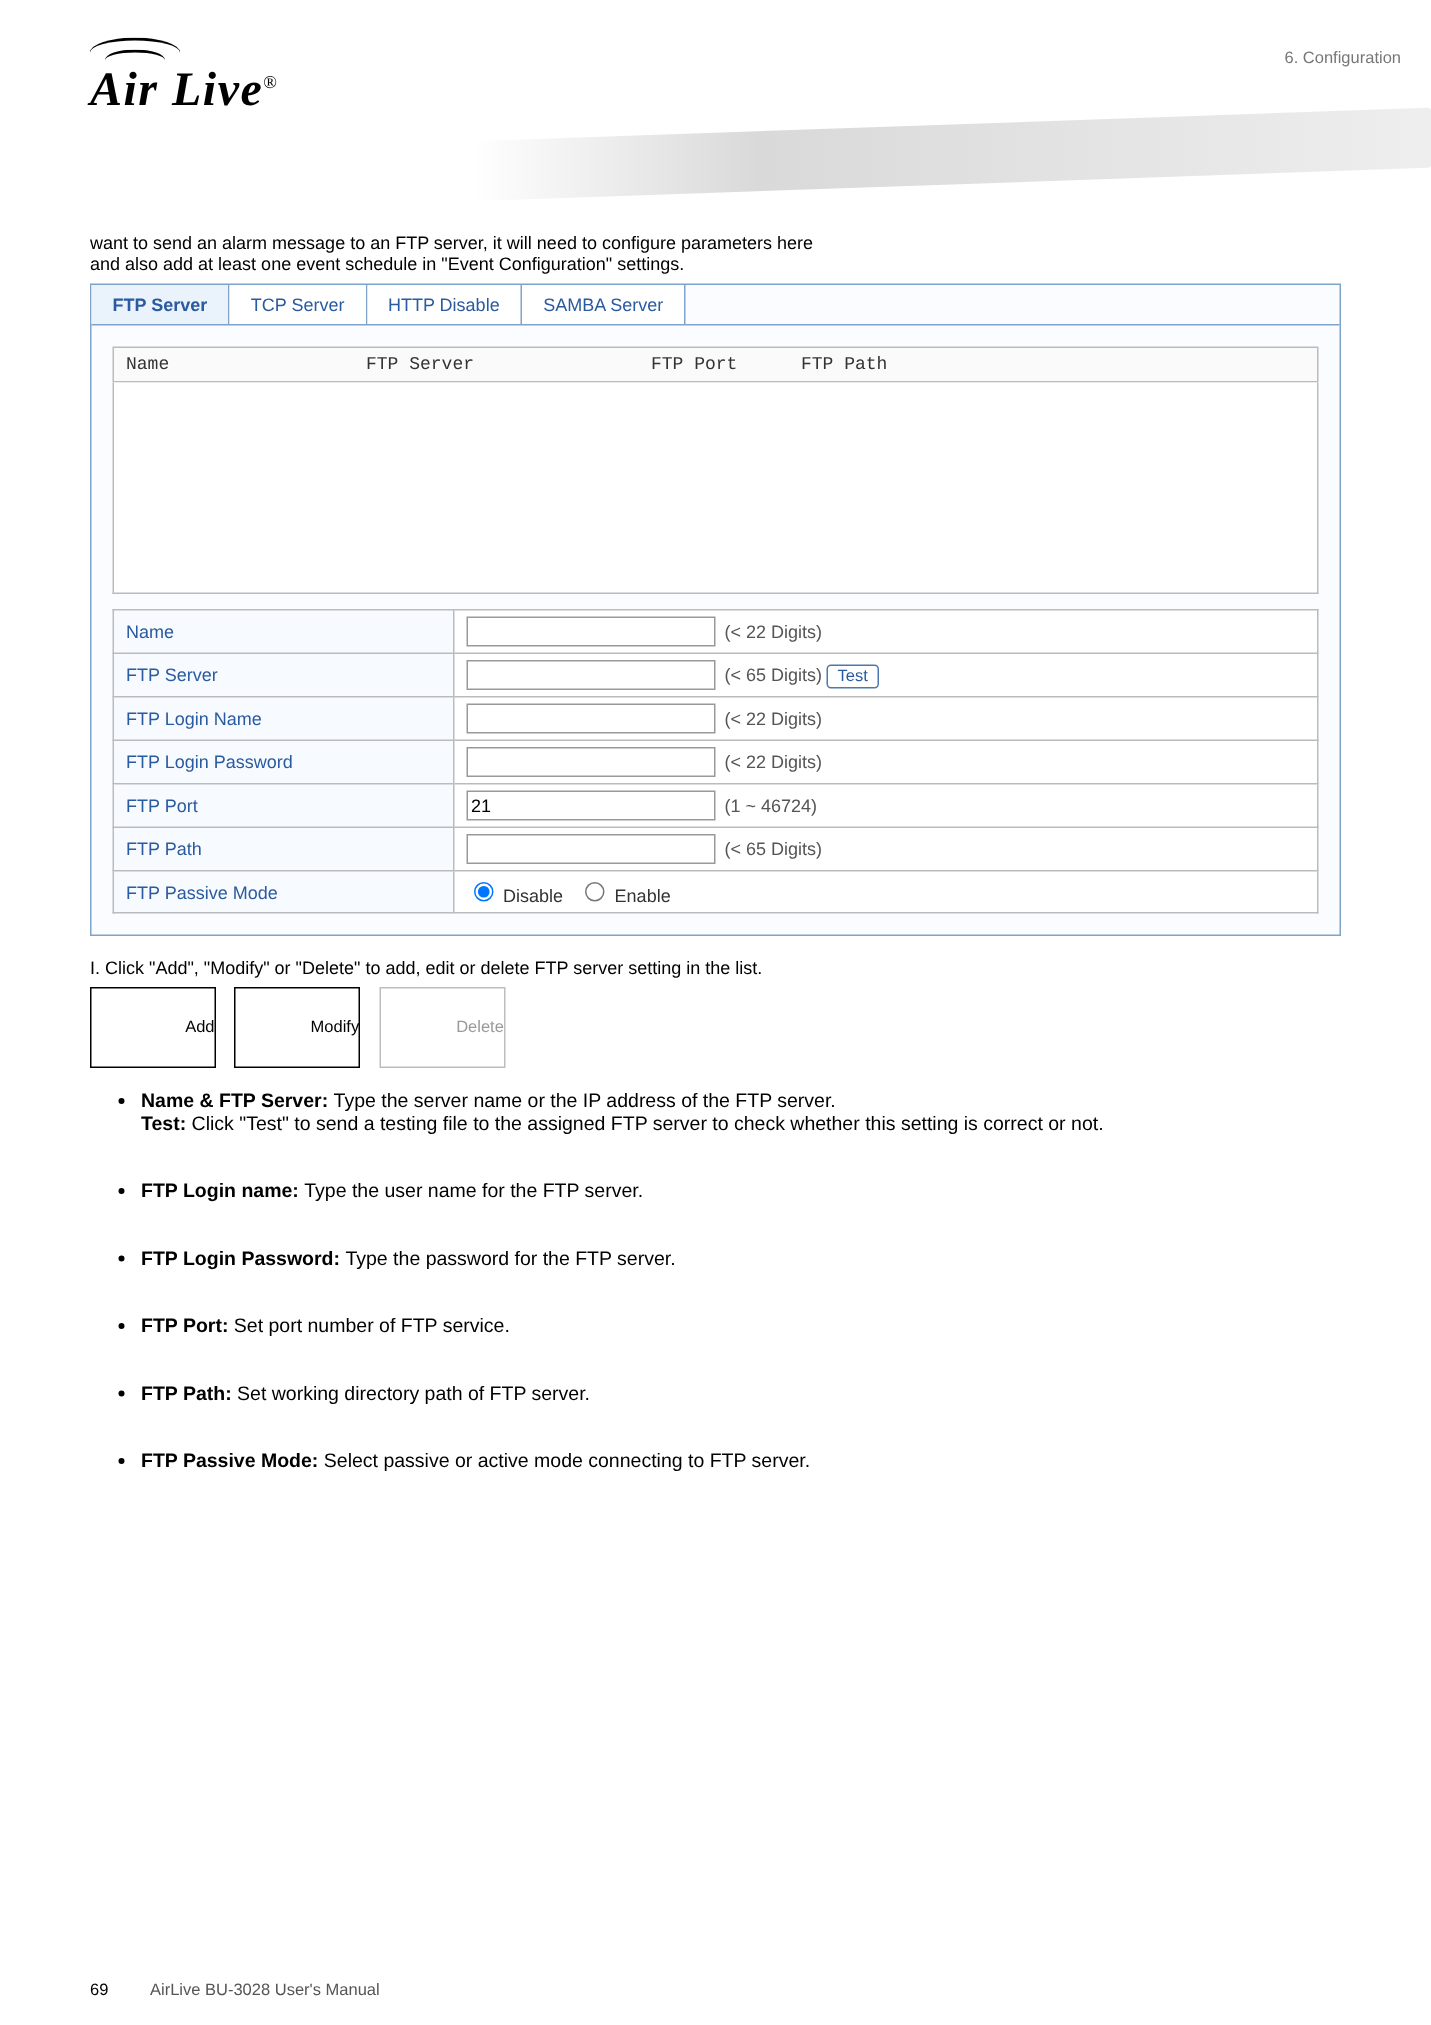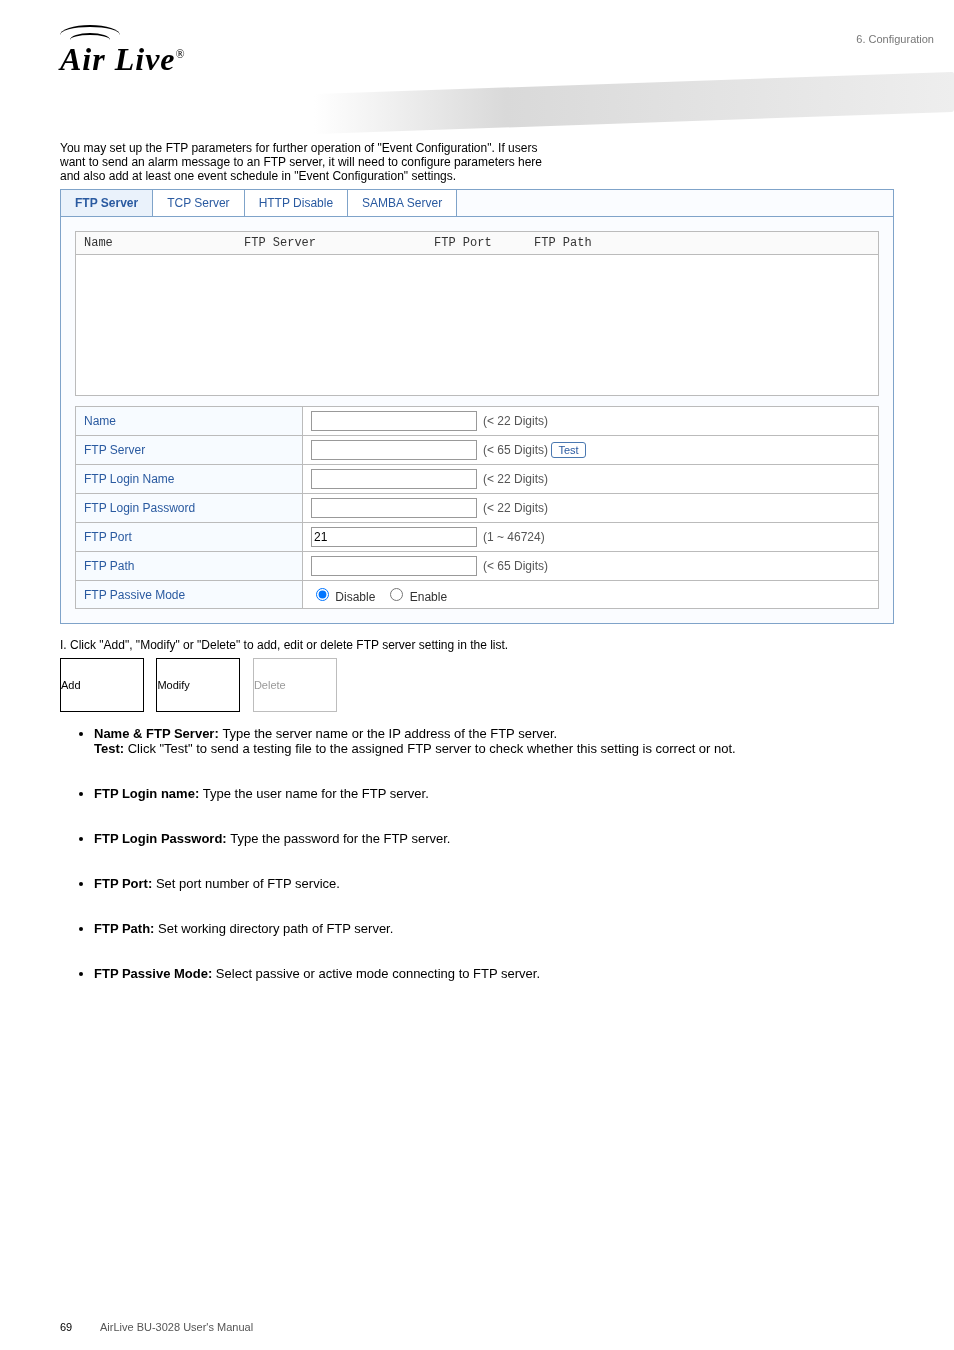--- a/index.html
+++ b/index.html
@@ -28,21 +28,21 @@
 .form-table{width:100%;border-collapse:collapse;margin-top:10px}
 .form-table td{border:1px solid #bbb;padding:4px 8px;font-size:12px;color:#2a5aa0}
 .form-table td.lbl{width:210px;background:#f7fbff}
 .form-table td.val{background:#fff;color:#333}
 .ftxt{width:160px;border:1px solid #999;height:18px;font-size:12px;padding:0 2px;margin-right:6px}
 .hint{color:#555;white-space:nowrap}
 .btn-test{border:1px solid #4a78b0;color:#2a5aa0;background:#fff;border-radius:3px;font-size:11px;padding:1px 6px;cursor:pointer}
 .radios{font-size:12px}
 .after-text{font-size:12px;margin:8px 0 4px}
 .btnrow{margin:6px 0 14px}
-.btn{display:inline-block;min-width:82px;text-align:left;border:1px solid #000;background:#fff;font-size:11px;padding:20px 0;margin-right:8px;cursor:pointer}
+.btn{display:inline-block;min-width:82px;text-align:right;border:1px solid #000;background:#fff;font-size:11px;padding:20px 0;margin-right:8px;cursor:pointer}
 .btn.disabled{color:#9a9a9a;border-color:#bdbdbd;cursor:default}
 ul.bullets{list-style:disc;padding-left:34px;margin:0}
 ul.bullets>li{font-size:13px;margin:14px 0 30px}
 .bold{font-weight:bold}
 .footer{position:absolute;bottom:30px;left:0;right:0;display:flex;font-size:11px;padding:0 60px}
 .footer .pn{width:40px}
 .footer .ft{flex:1;text-align:left;color:#555}
 </style>
 </head>
 <body>
@@ -52,21 +52,21 @@
     <div class="swoosh"></div>
     <div class="logo">
       <span class="arc"></span><span class="arc2"></span>
       <span class="logo-text"><span>Air Live</span><span class="logo-reg">®</span></span>
     </div>
     <div class="chapter">6. Configuration</div>
   </div>
 
   <div class="content">
     <div class="intro">
-      <span>You may set up the FTP parameters for further operation of "Event Configuration". If users</span><br>
+      <br>
       <span>want to send an alarm message to an FTP server, it will need to configure parameters here</span><br>
       <span>and also add at least one event schedule in "Event Configuration" settings.</span>
     </div>
 
     <div class="screenshot">
       <div class="tabs">
         <div class="tab active">FTP Server</div>
         <div class="tab">TCP Server</div>
         <div class="tab">HTTP Disable</div>
         <div class="tab">SAMBA Server</div>

